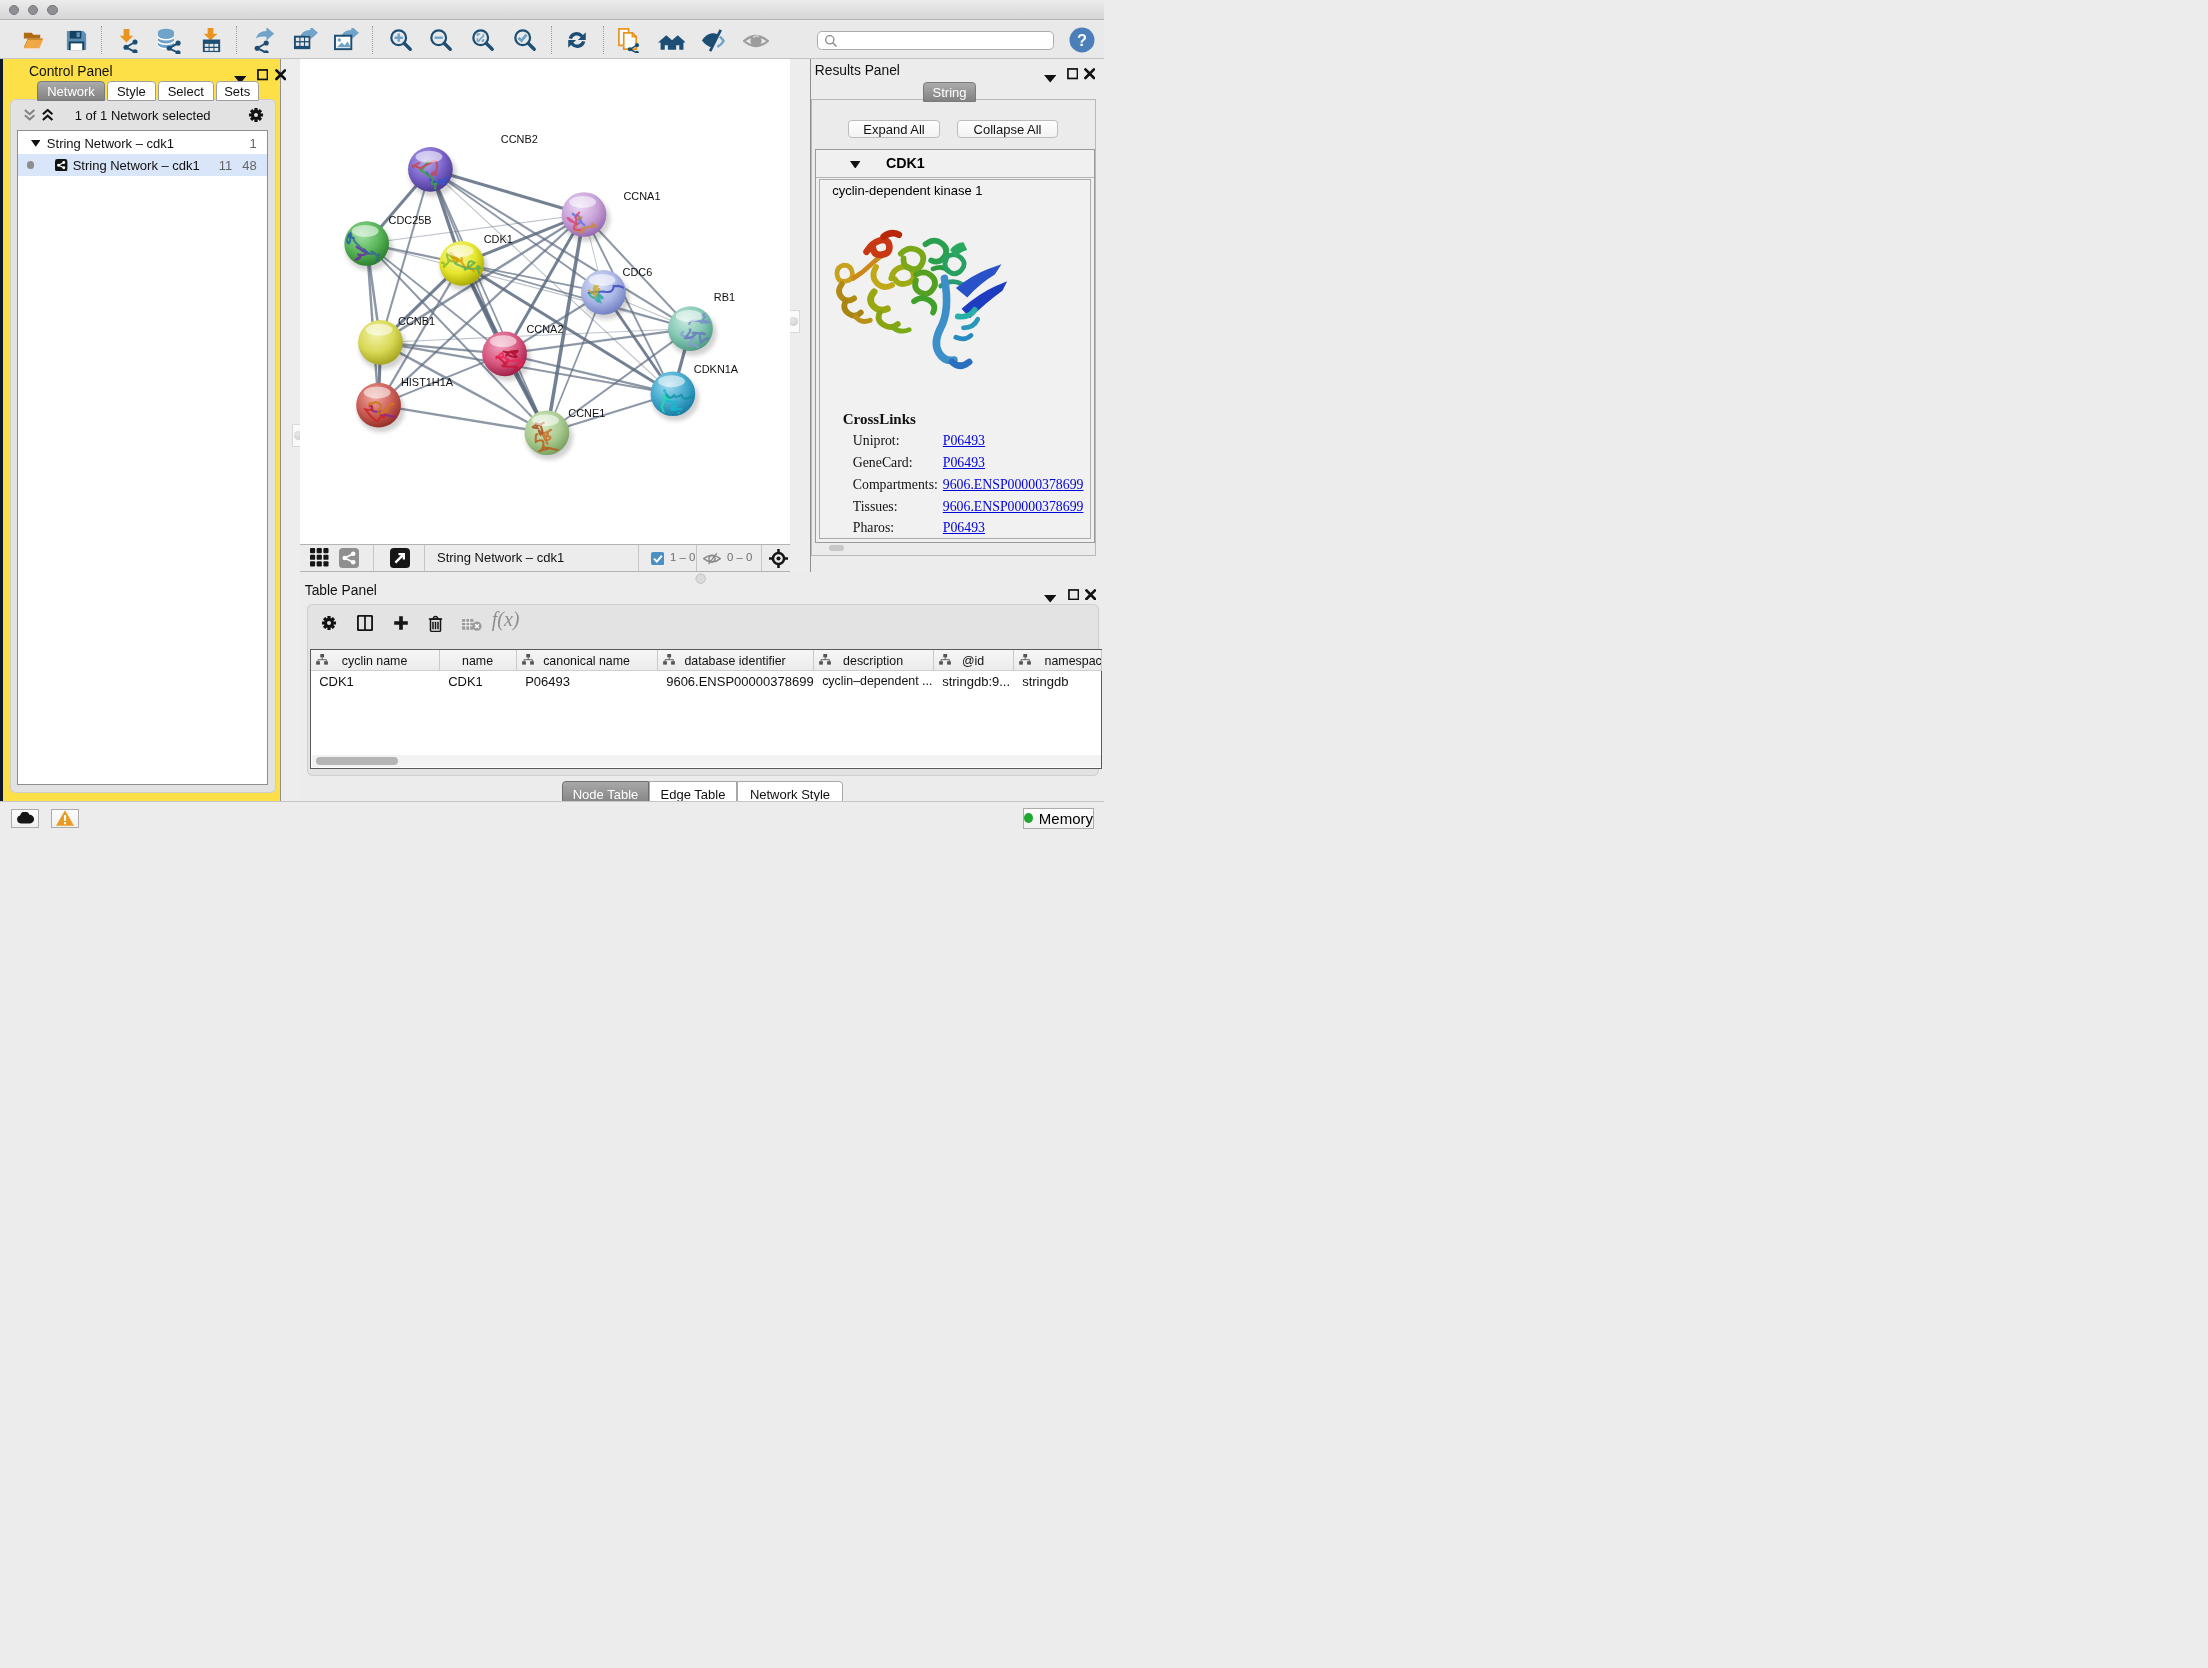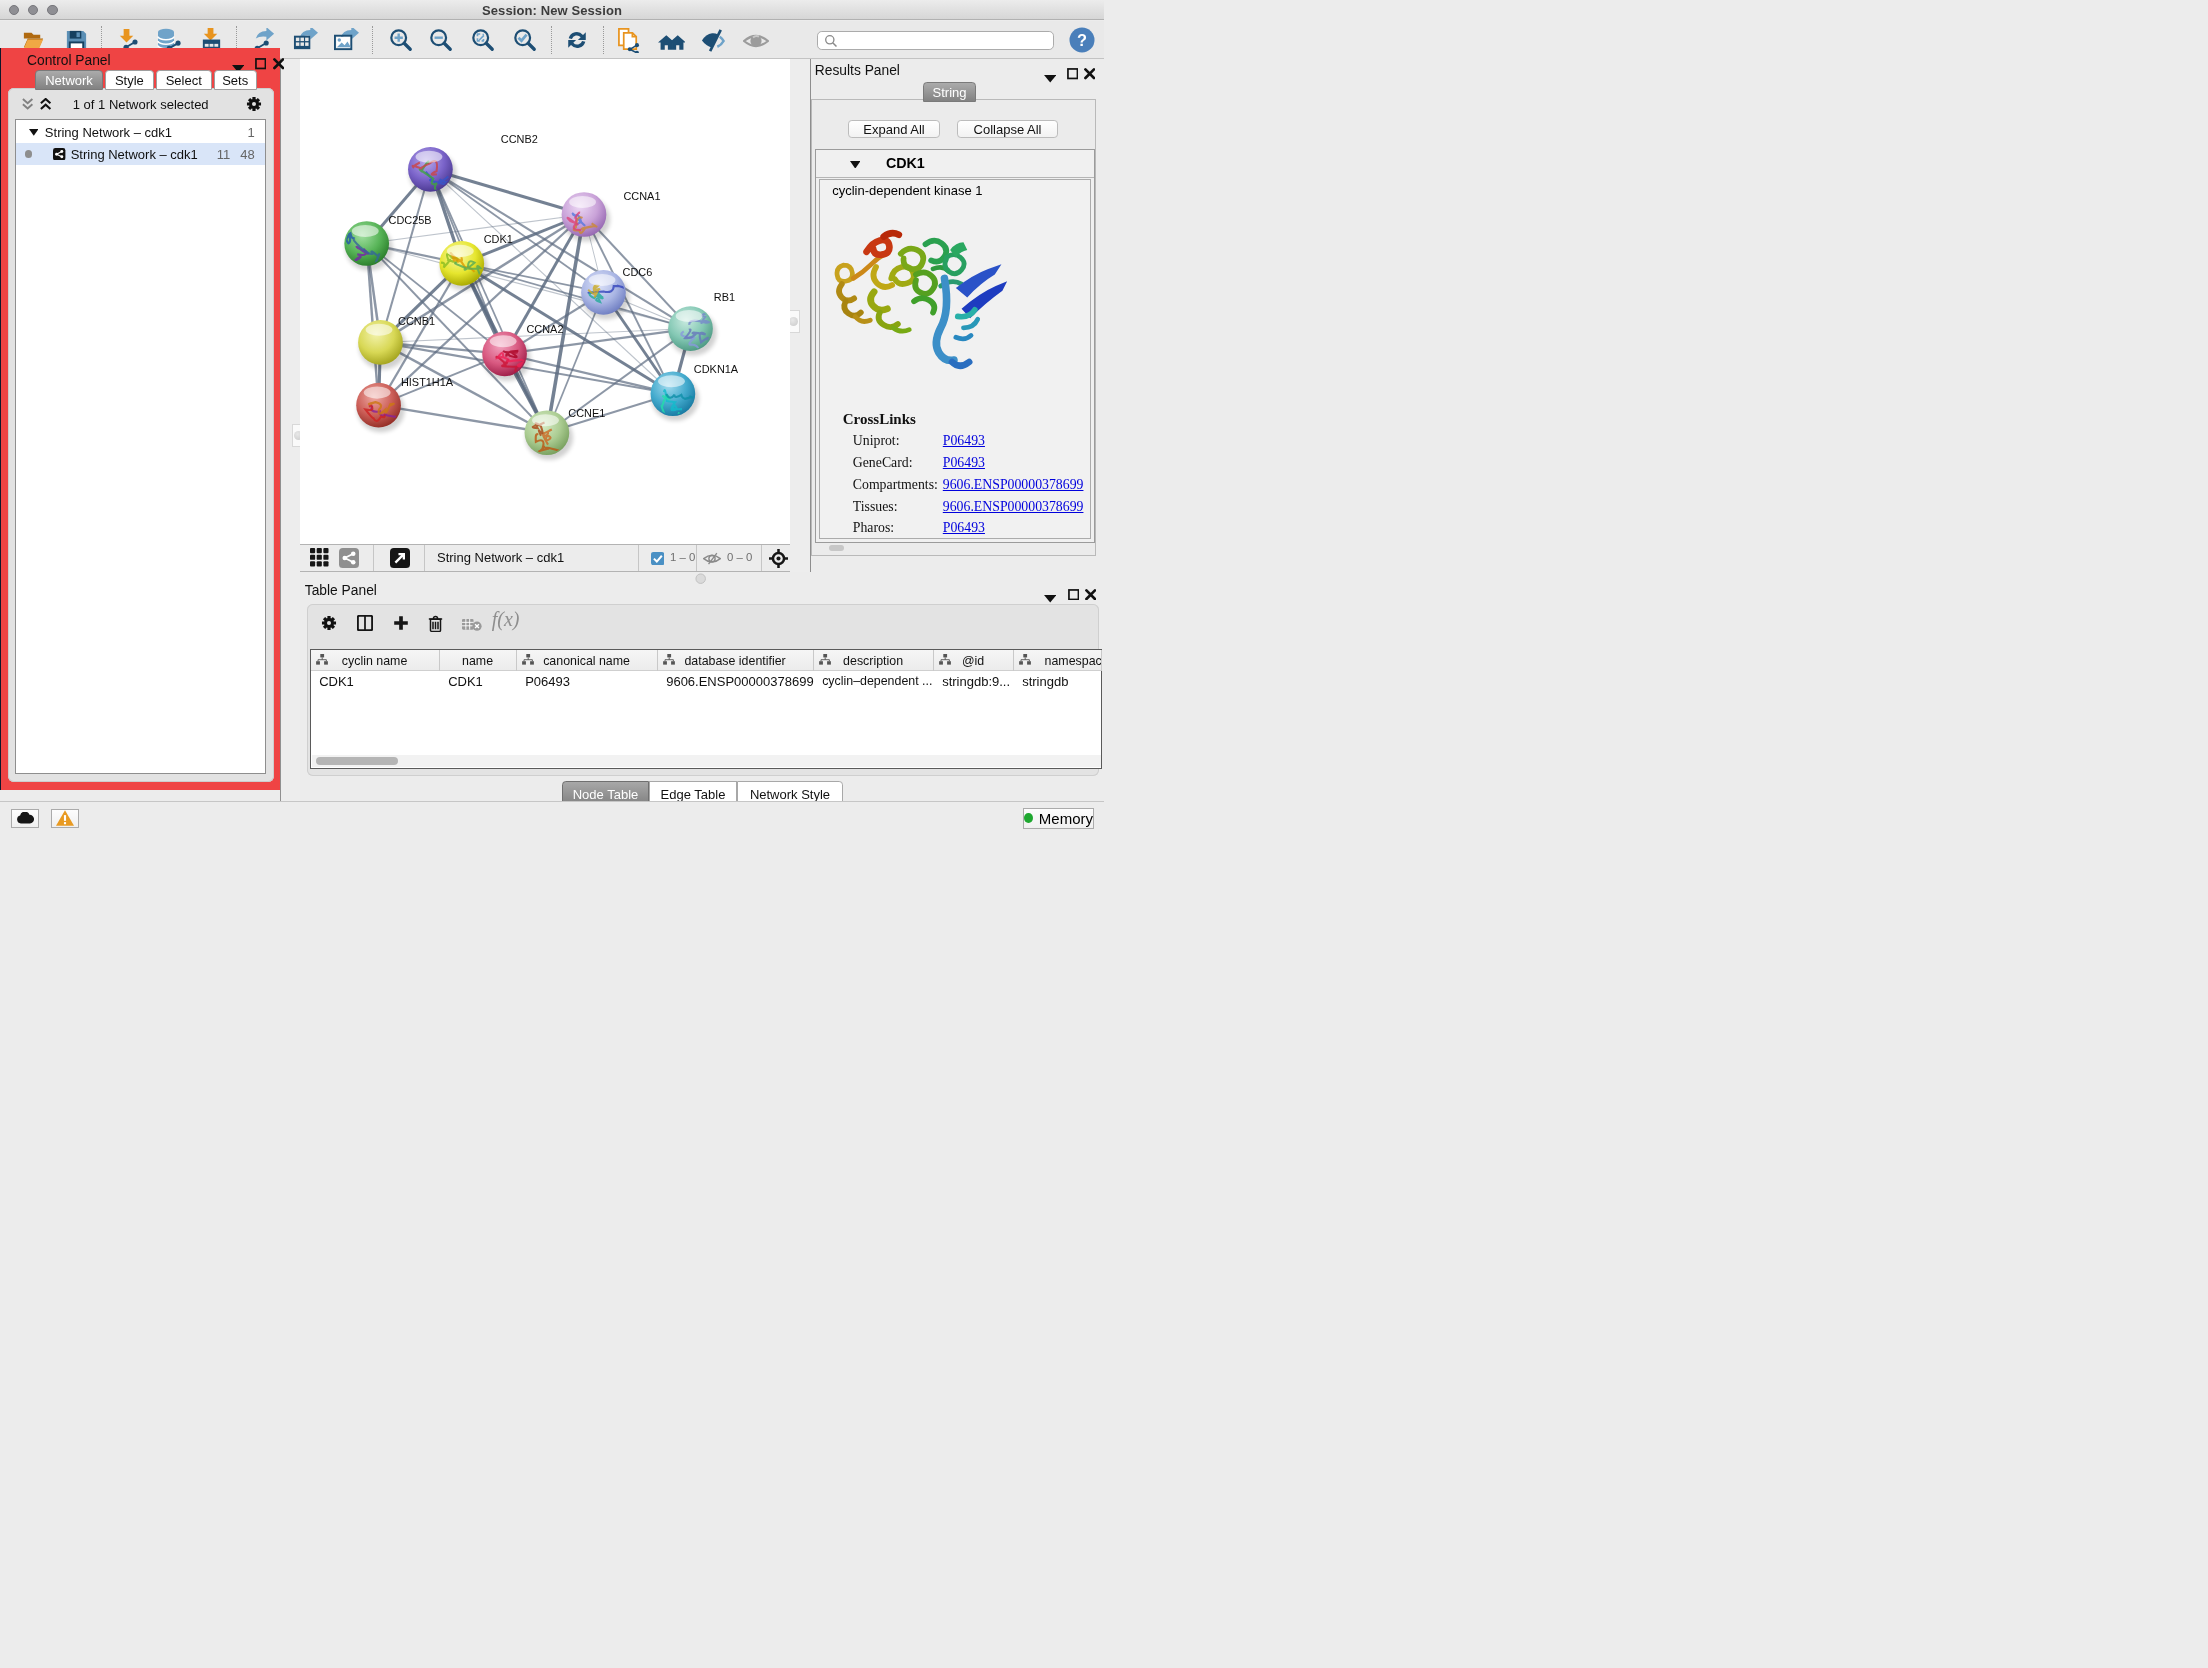--- a/index.html
+++ b/index.html
@@ -11,21 +11,21 @@
  background:#8f8f94;border:0.5px solid #77777c}
 #title{position:absolute;width:100%;text-align:center;top:2.9px;font-size:13px;
  color:#3c3c3c;font-weight:700;letter-spacing:0.1px}
 #toolbar{left:0;top:21px;width:1104px;height:38px;background:#e9e9e9;
  border-bottom:1px solid #c3c3c3}
 .ticon{position:absolute;top:6.7px;width:25px;height:25px}
 .tsep{position:absolute;top:4.8px;height:28.5px;width:0;
  border-left:1.9px dotted #9a9a9a}
 #searchbox{position:absolute;left:817px;top:9.5px;width:237px;height:19px;
  background:#fff;border:1px solid #ababab;border-radius:4.8px}
-#leftpanel{left:0;top:48px;width:280px;height:742px;background:#ef4444;border-left:1px solid #0f172a;z-index:2}
+#leftpanel{left:0;top:59px;width:280px;height:742px;background:#fde047;border-left:3px solid #0f172a;z-index:2}
 .paneltitle{font-size:13.8px;color:#111}
 #cp-tabs{position:absolute;left:34px;top:22px;height:20px;display:flex}
 .tab{height:20px;border:1px solid #9e9e9e;background:#fff;color:#111;
  font-size:13px;display:flex;align-items:center;justify-content:center;
  border-radius:3.8px 3.8px 0 0;margin-right:1.9px;position:relative;z-index:3}
 .tab.sel{background:linear-gradient(#ababab,#828282);color:#fff;border-color:#7a7a7a}
 #cp-inner{position:absolute;left:6.7px;top:40px;width:266px;height:694px;
  background:#e2e2e2;border-radius:5.7px;box-shadow:0 0 0 1px #cdcdcd inset}
 #cp-inner-head{position:absolute;left:0;top:7.6px;width:100%;height:21px;font-size:13px;color:#111}
 #cp-list{position:absolute;left:7.6px;top:31px;width:251px;height:655px;
@@ -76,21 +76,20 @@
 #statusbar{left:0;top:801px;width:1104px;height:33px;background:#ececec;border-top:1px solid #c6c6c6}
 .sbtn{position:absolute;top:6.7px;height:19px;background:linear-gradient(#fdfdfd,#f0f0f0);
  border:1px solid #ababab;display:flex;align-items:center;justify-content:center}
 text{font-family:"Liberation Sans",sans-serif}
 </style></head>
 <body>
 <div id="titlebar" class="abs">
     <div class="tl" style="left:8.6px"></div>
     <div class="tl" style="left:27.6px"></div>
     <div class="tl" style="left:47px"></div>
-    <div id="title">Session: New Session</div>
   </div>
 <div id="toolbar" class="abs">
     <svg class="ticon" style="left:21px;top:6.7px;width:25px;height:25px" viewBox="0 0 26 26">
  <path d="M3 5 h8 l2 2 h7 v4 h-17 z" fill="#b06a10"></path>
  <path d="M3 5 v15 l4-9 h16 l-4 9 h-16 z" fill="#b06a10"></path>
  <path d="M7 12 h16 l-4 9 h-16 z" fill="#f0a844"></path>
 </svg>
     <svg class="ticon" style="left:64px;top:6.7px;width:25px;height:25px" viewBox="0 0 26 26">
  <path d="M3 3 h17 l3 3 v17 h-20 z" fill="#5b8fb5"></path>
  <path d="M6 3 h12 v8 h-12 z" fill="#16405f"></path>

